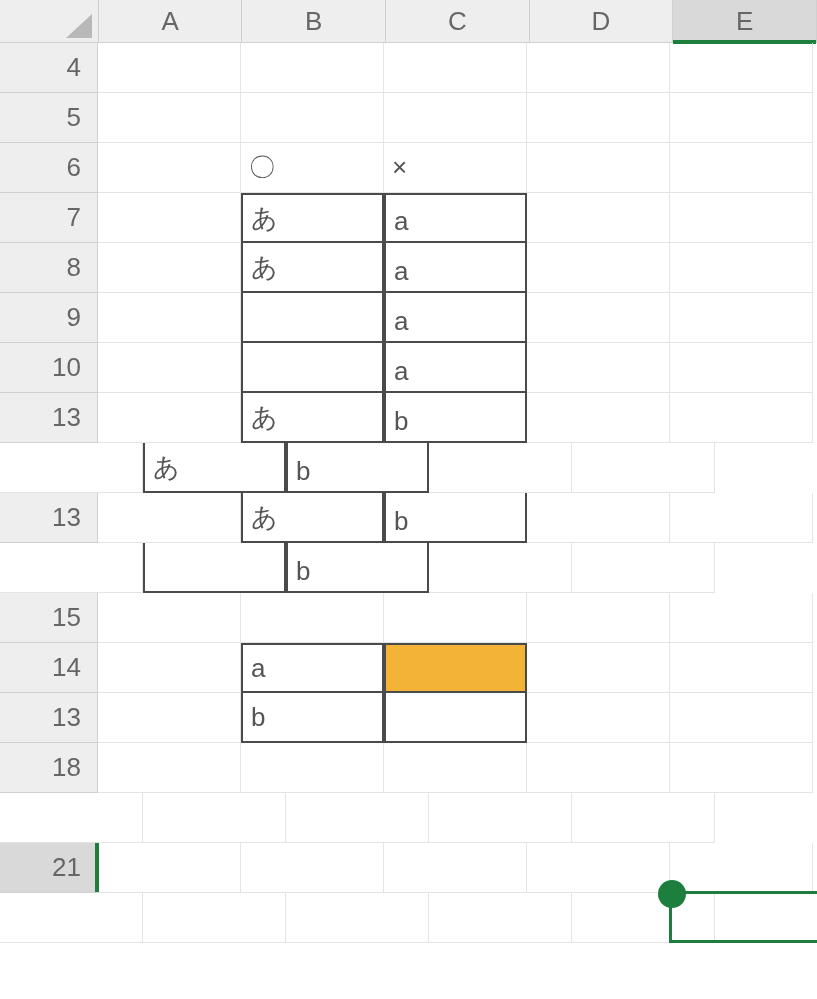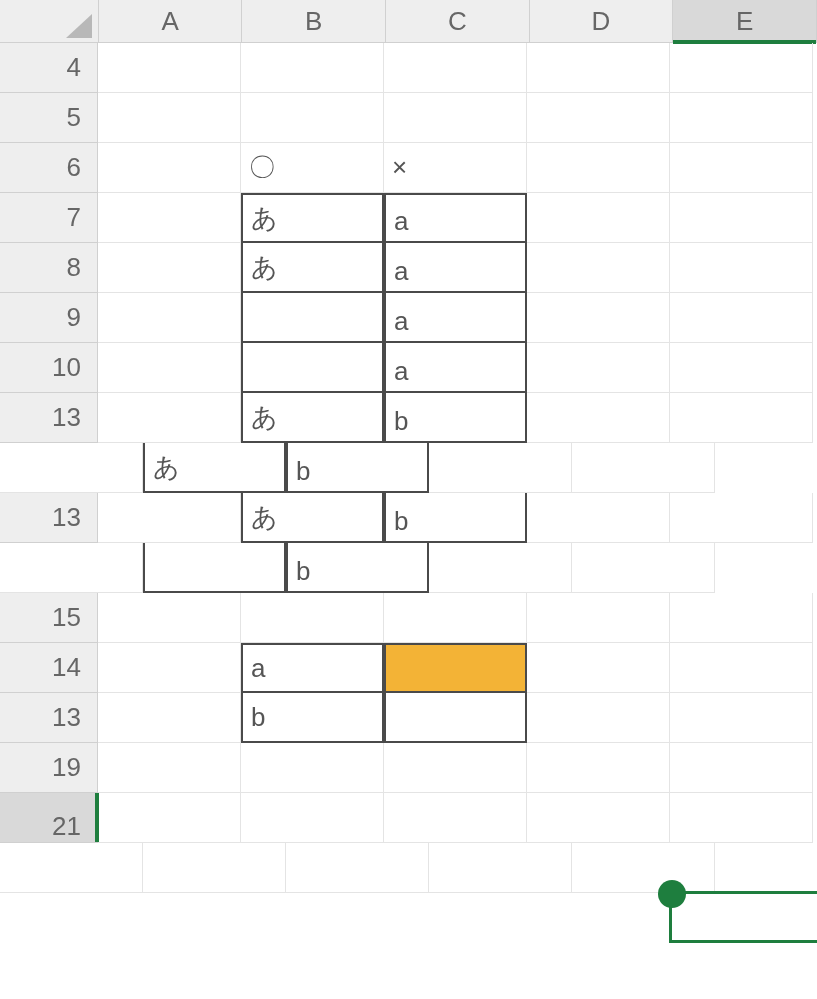--- a/index.html
+++ b/index.html
@@ -76,21 +76,20 @@
     align-items:center;
     justify-content:flex-end;
     padding-right:16px;
     box-sizing:border-box;
     font-size:26px;
     color:#666666;
     position:relative;
   }
   .row-header.active{
     background:#d9d9d9;
-    align-items:flex-end;
   }
   .row-header.active::after{
     content:"";
     position:absolute;
     top:0;
     bottom:0;
     right:-2px;
     width:4px;
     background:#1e7e3e;
   }
@@ -328,22 +327,29 @@
         <div class="cell"></div>
         <div class="cell bl br bb">
           <span>b</span>
         </div>
         <div class="cell bl br bb"></div>
         <div class="cell"></div>
         <div class="cell"></div>
       </div>
       <div class="row">
         <div class="row-header">
-          <span>19</span>
-        </div>
+          <span>18</span>
+        </div>
+        <div class="cell"></div>
+        <div class="cell"></div>
+        <div class="cell"></div>
+        <div class="cell"></div>
+        <div class="cell"></div>
+      </div>
+      <div class="row">
         <div class="cell"></div>
         <div class="cell"></div>
         <div class="cell"></div>
         <div class="cell"></div>
         <div class="cell"></div>
       </div>
       <div class="row">
         <div class="row-header active">
           <span>21</span>
         </div>

